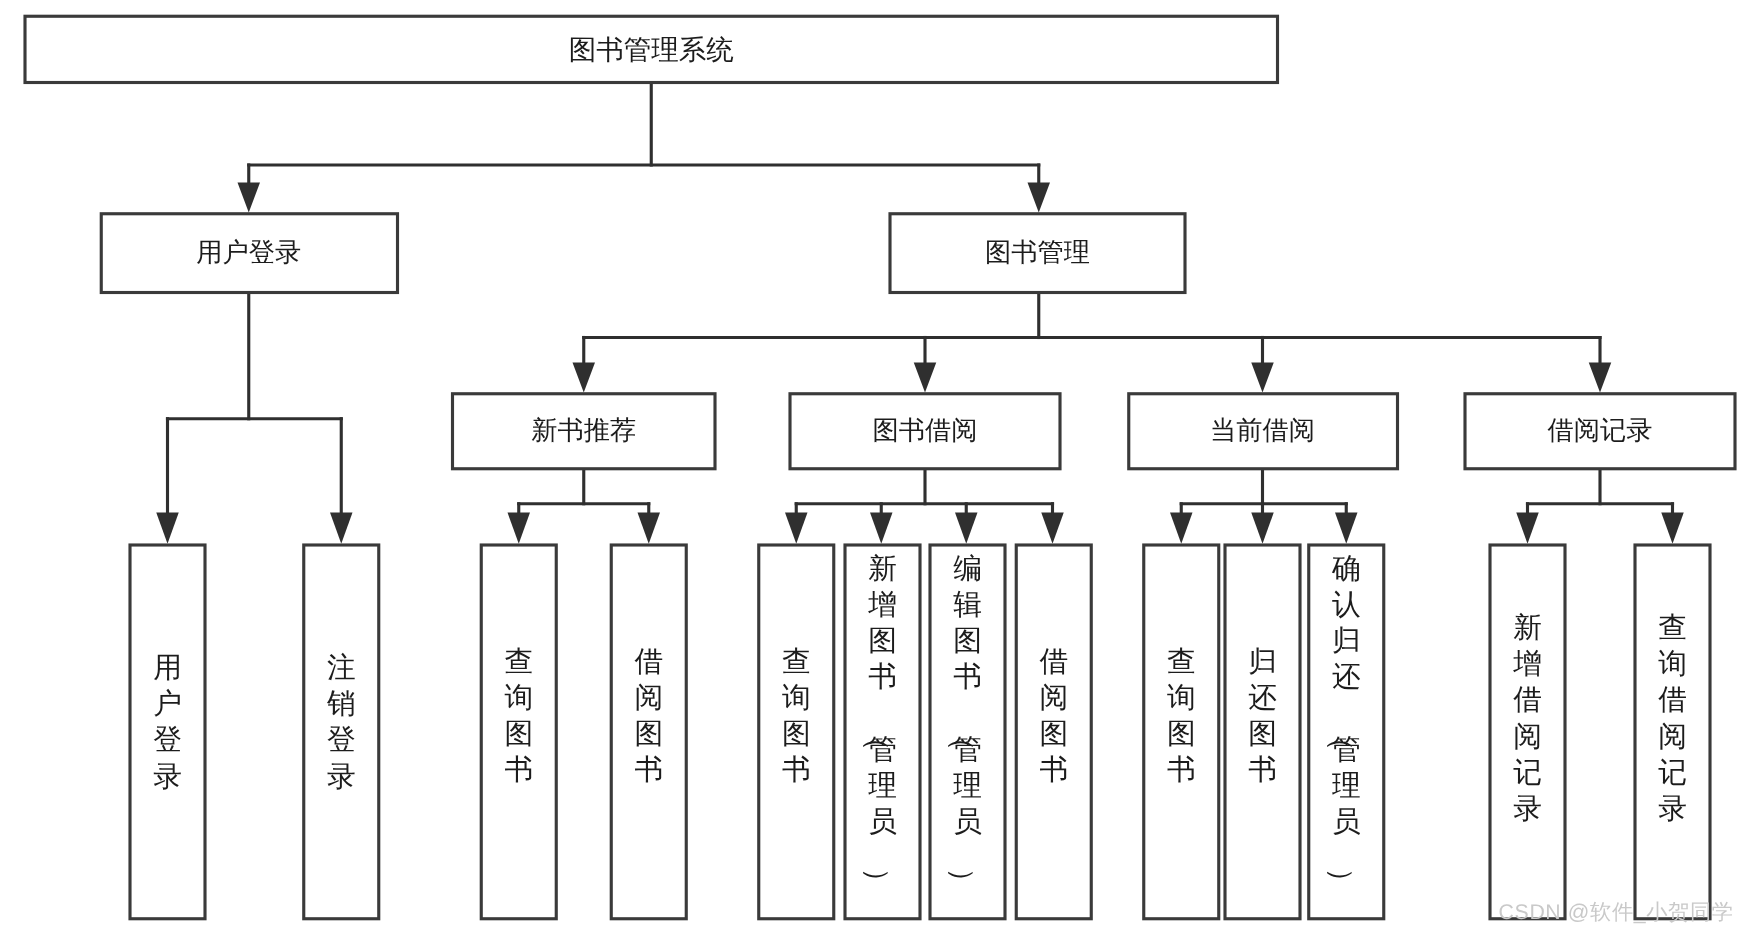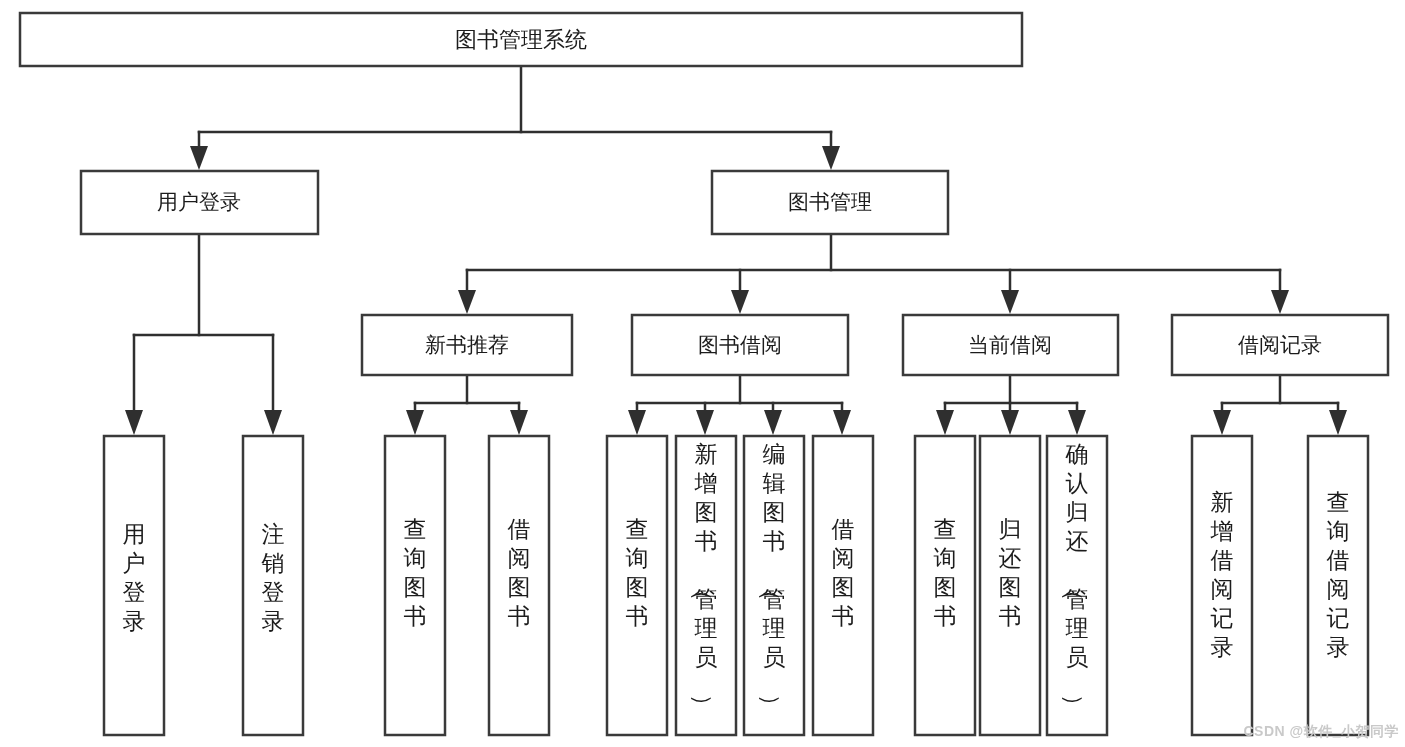--- a/index.html
+++ b/index.html
@@ -51,29 +51,28 @@
     dominant-baseline: middle;
   }
   .leaf-label {
     font-family: "Liberation Sans", "DejaVu Sans", sans-serif;
     font-size: 23px;
     fill: #1c1c1c;
     text-anchor: middle;
   }
   .watermark {
     position: absolute;
-    right: 6px;
+    right: 18px;
     bottom: 6px;
     font-family: "Liberation Sans", "DejaVu Sans", sans-serif;
-    font-size: 14px;
+    font-size: 17px;
     color: #c9c9c9;
     letter-spacing: 0.5px;
     white-space: nowrap;
     pointer-events: none;
-    font-weight: bold;
   }
 </style>
 </head>
 <body>
 
 <svg id="diagram" viewBox="0 0 1405 747" xmlns="http://www.w3.org/2000/svg">
 
   <defs>
     <g id="arrowglyph"></g>
   </defs>

